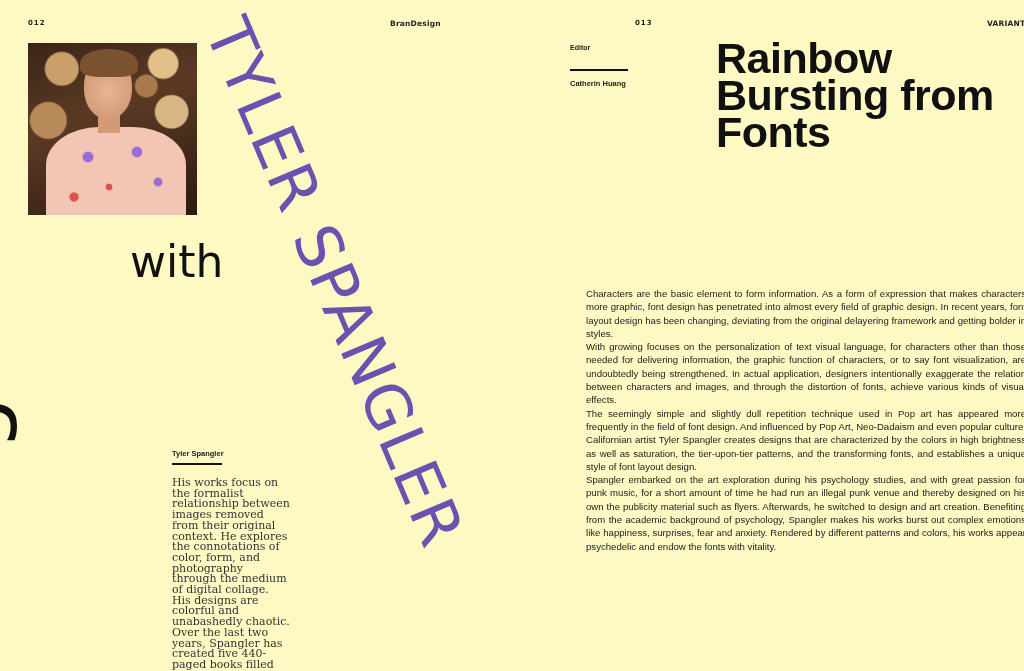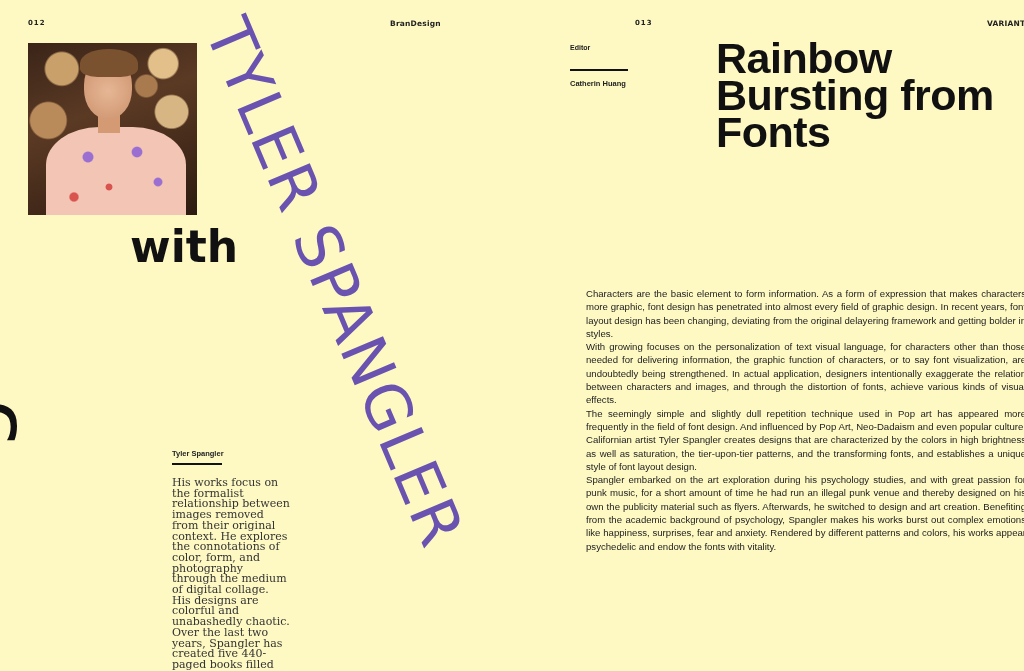--- a/index.html
+++ b/index.html
@@ -22,21 +22,21 @@
   .photo .neck { position:absolute; left:70px; top:72px; width:22px; height:18px; background:#d49a74; }
   .photo .shirt { position:absolute; left:18px; top:84px; width:140px; height:100px; border-radius:38% 38% 0 0;
                   background:
                     radial-gradient(circle at 30% 30%, #9b6fd1 0 4%, transparent 5%),
                     radial-gradient(circle at 65% 25%, #9b6fd1 0 4%, transparent 5%),
                     radial-gradient(circle at 45% 60%, #d9534f 0 3%, transparent 4%),
                     radial-gradient(circle at 80% 55%, #9b6fd1 0 3%, transparent 4%),
                     radial-gradient(circle at 20% 70%, #d9534f 0 3%, transparent 4%),
                     #f3c5b4; }
   .dialogue { position:absolute; left:-74px; top:485px; font-size:86px; line-height:1; transform-origin:left top; transform:rotate(-90deg) translate(-190px, 0); white-space:nowrap; font-family:"DejaVu Sans", sans-serif; font-weight:normal; color:#111; letter-spacing:1px; }
-  .with { position:absolute; left:130px; top:225px; font-size:44px; line-height:1; font-family:"DejaVu Sans", sans-serif; color:#111;font-weight:bold; }
+  .with { position:absolute; left:130px; top:240px; font-size:44px; line-height:1; font-family:"DejaVu Sans", sans-serif; color:#111; }
   .tyler { position:absolute; left:252px; top:10px; font-size:62px; line-height:1; color:#6a52b0; font-family:"DejaVu Sans", sans-serif; white-space:nowrap; transform-origin:left top; transform:rotate(67deg); letter-spacing:2px; }
   .bio-name { position:absolute; left:172px; top:449px; font-size:7.5px; font-weight:bold; color:#222; font-family:"Liberation Sans", sans-serif; }
   .bio-rule { position:absolute; left:172px; top:463px; width:50px; height:2px; background:#111; }
   .bio-text { position:absolute; left:172px; top:478px; width:118px; font-size:11px; line-height:10.7px; color:#333; font-family:"DejaVu Serif", serif; }
   .editor-label { position:absolute; left:58px; top:44px; font-size:7px; font-weight:bold; color:#222; font-family:"Liberation Sans", sans-serif; }
   .editor-name { position:absolute; left:58px; top:55px; font-size:7.5px; font-weight:bold; color:#222; font-family:"Liberation Sans", sans-serif;margin-top:24px; }
   .editor-rule { position:absolute; left:58px; top:69px; width:58px; height:2px; background:#111; }
   .title { position:absolute; left:204px; top:40px; width:300px; font-size:43px; line-height:37px; font-weight:bold; color:#111; font-family:"Liberation Sans", sans-serif; letter-spacing:-0.5px; }
   .body-text { position:absolute; left:74px; top:287px; width:440px; font-size:9.6px; line-height:13.3px; color:#222; font-family:"Liberation Sans", sans-serif; text-align:justify; }
   .body-text p { margin:0; }

